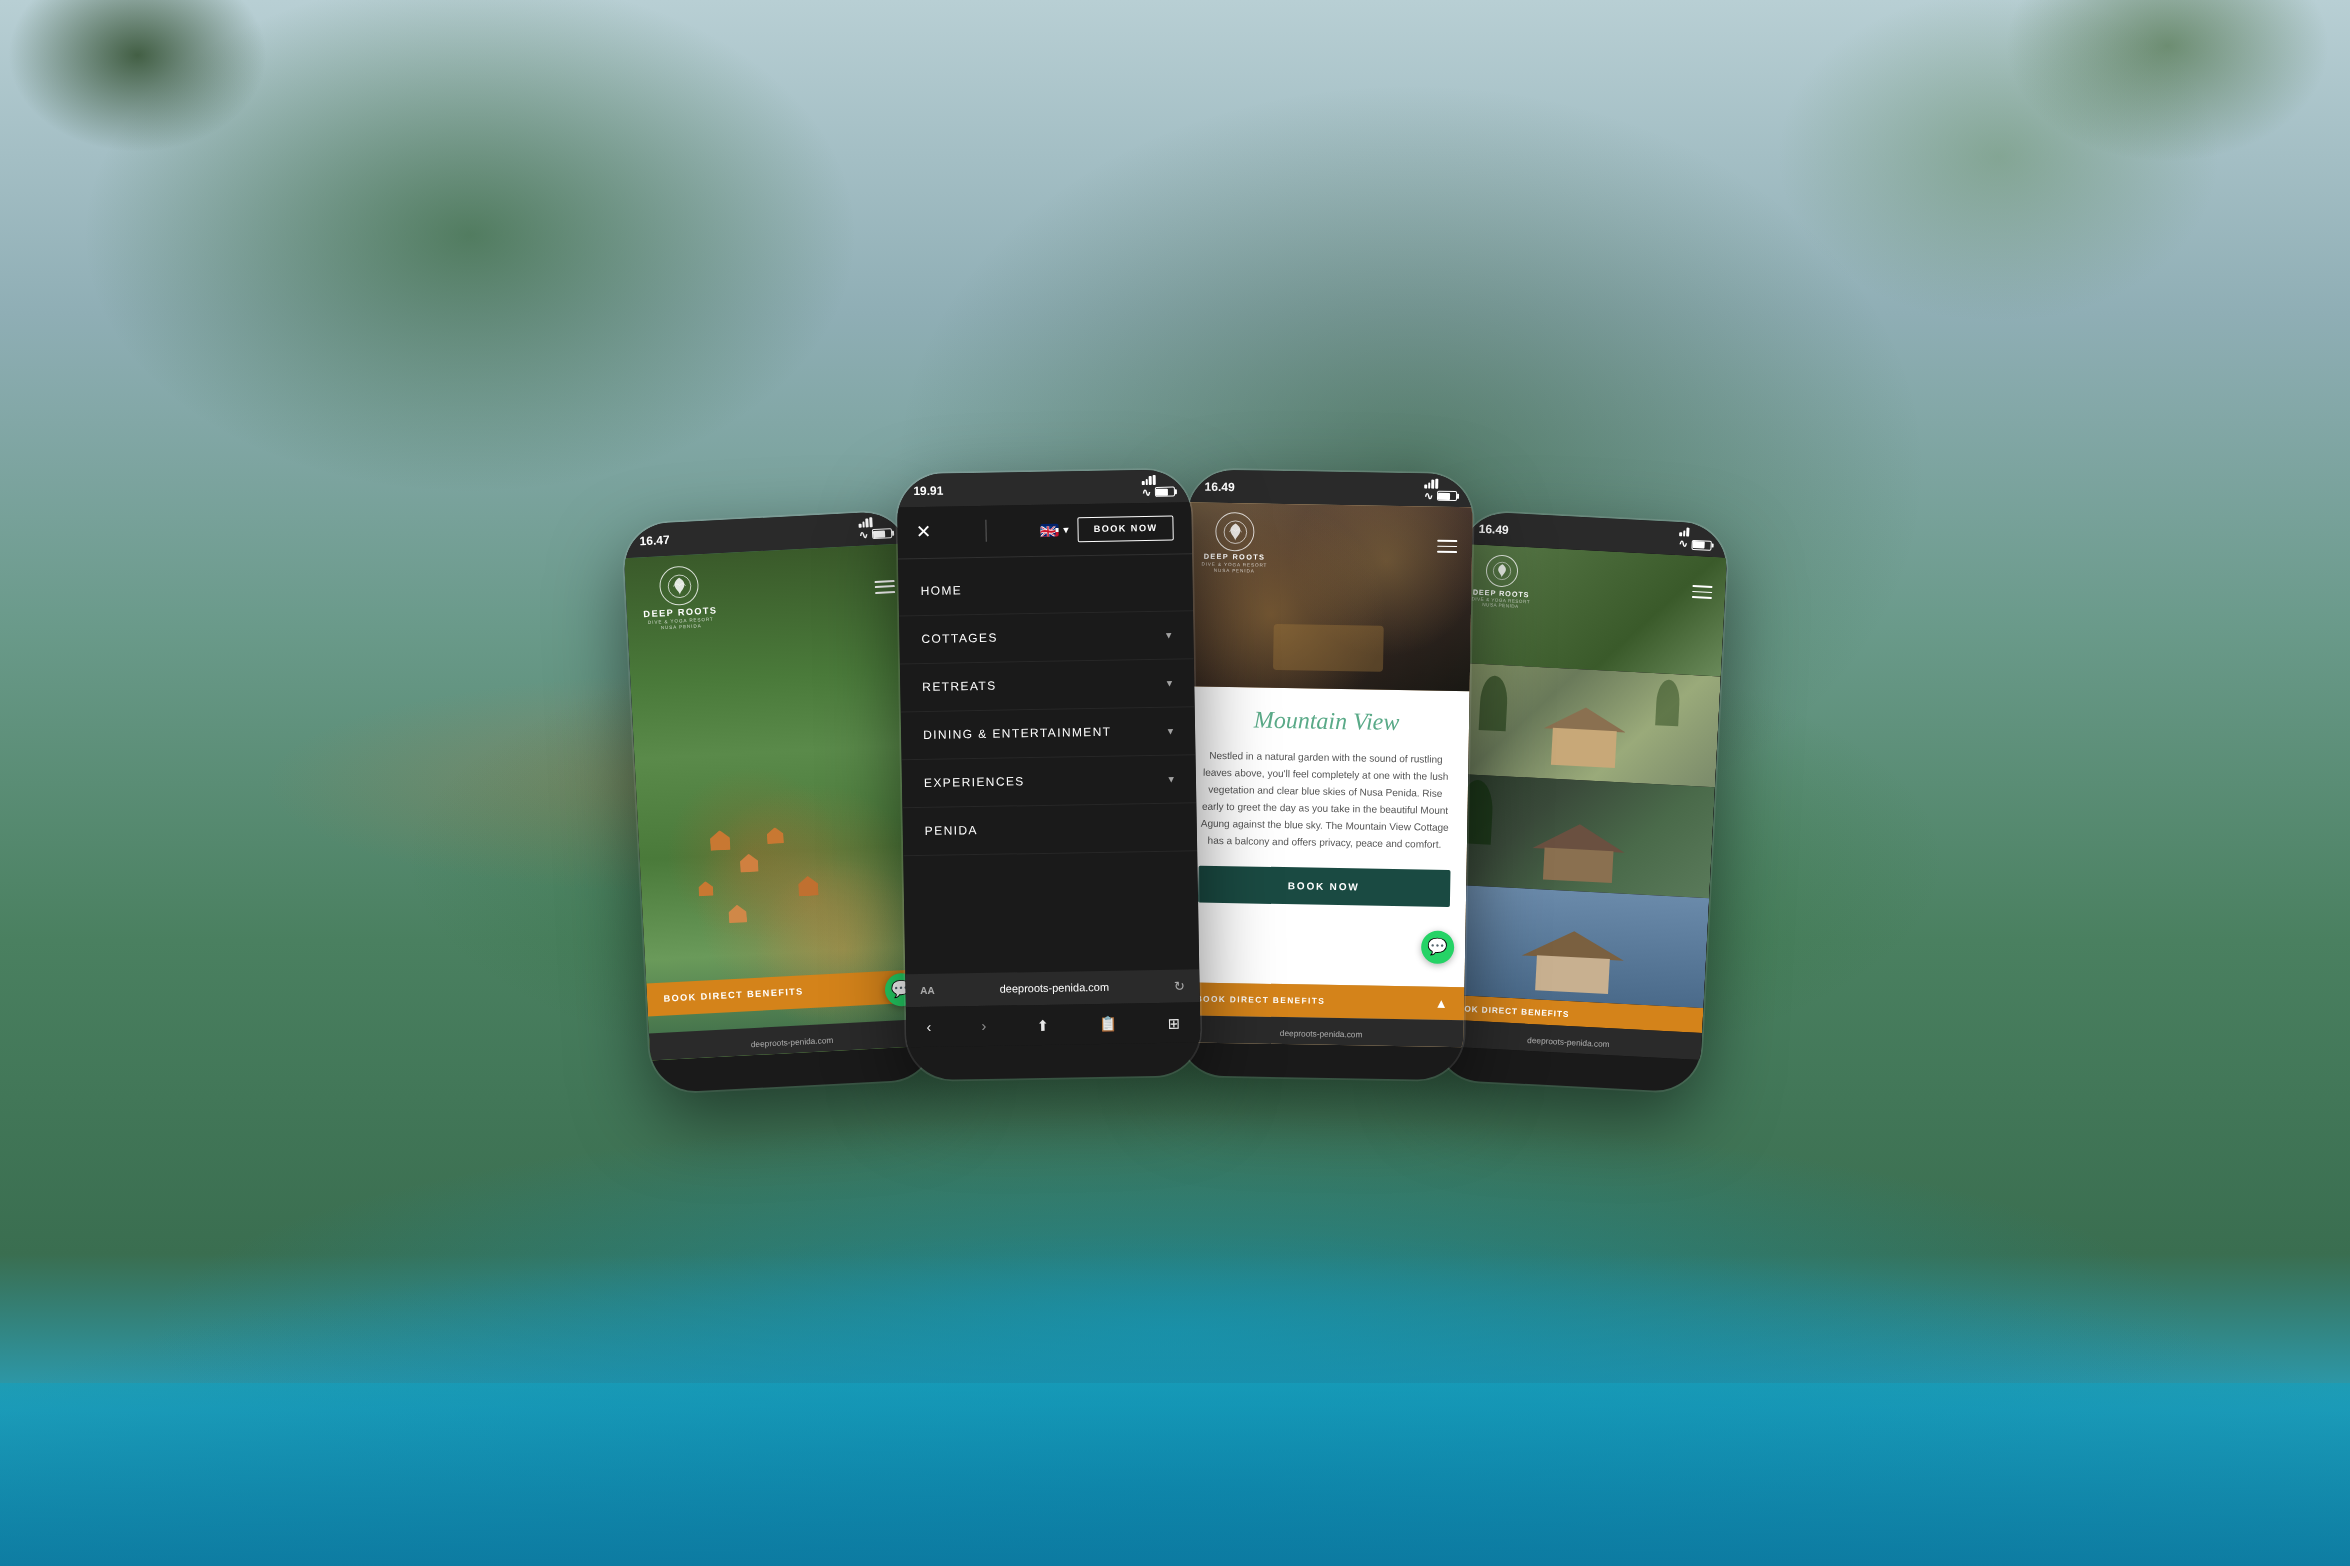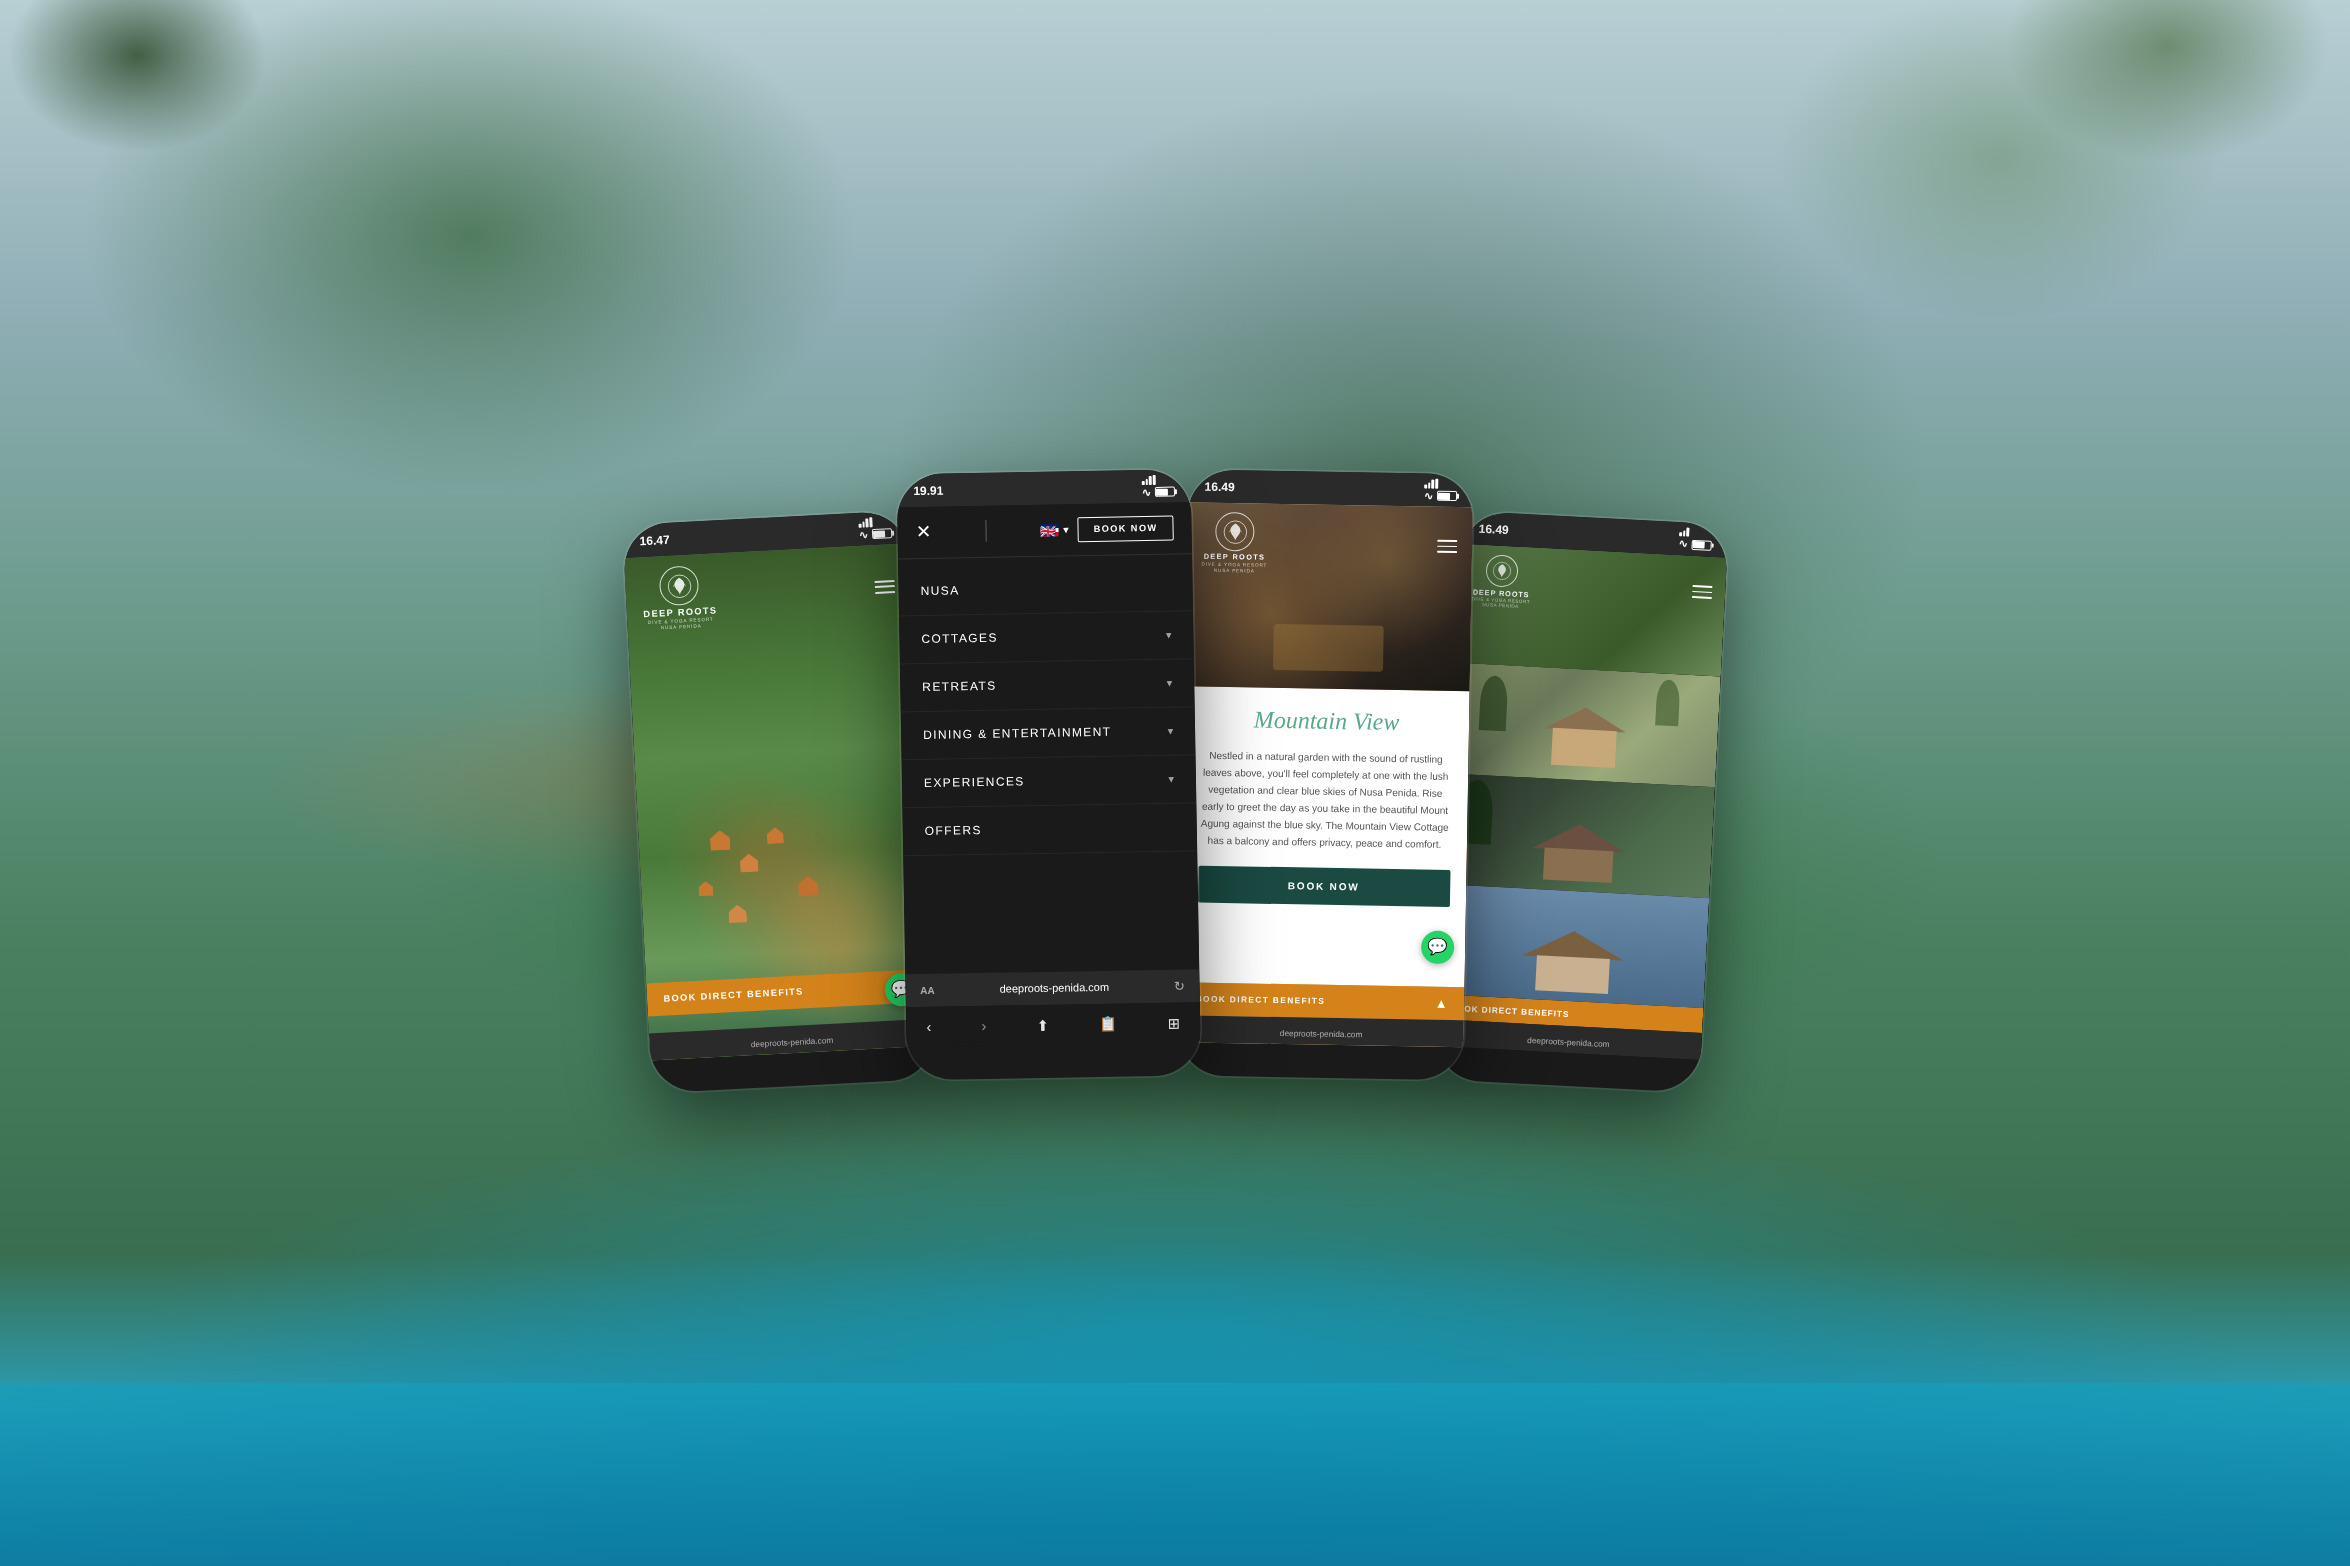--- a/index.html
+++ b/index.html
@@ -707,40 +707,40 @@
           <div class="lang-selector">
             <span class="flag">🇬🇧</span>
             <span>▾</span>
           </div>
           <button class="book-now-btn">BOOK NOW</button>
         </div>
       </div>
 
       <div class="nav-menu">
         <div class="nav-item">
-          <span class="nav-item-label">NUSA</span>
+          <span class="nav-item-label">HOME</span>
         </div>
         <div class="nav-item">
           <span class="nav-item-label">COTTAGES</span>
           <span class="nav-chevron">▾</span>
         </div>
         <div class="nav-item">
           <span class="nav-item-label">RETREATS</span>
           <span class="nav-chevron">▾</span>
         </div>
         <div class="nav-item">
           <span class="nav-item-label">DINING &amp; ENTERTAINMENT</span>
           <span class="nav-chevron">▾</span>
         </div>
         <div class="nav-item">
           <span class="nav-item-label">EXPERIENCES</span>
           <span class="nav-chevron">▾</span>
         </div>
         <div class="nav-item">
-          <span class="nav-item-label">OFFERS</span>
+          <span class="nav-item-label">PENIDA</span>
         </div>
       </div>
 
       <div class="p2-url-bar">
         <span class="aa-label">AA</span>
         <span class="url-input">deeproots-penida.com</span>
         <span class="refresh-icon">↻</span>
       </div>
 
       <div class="browser-toolbar">

